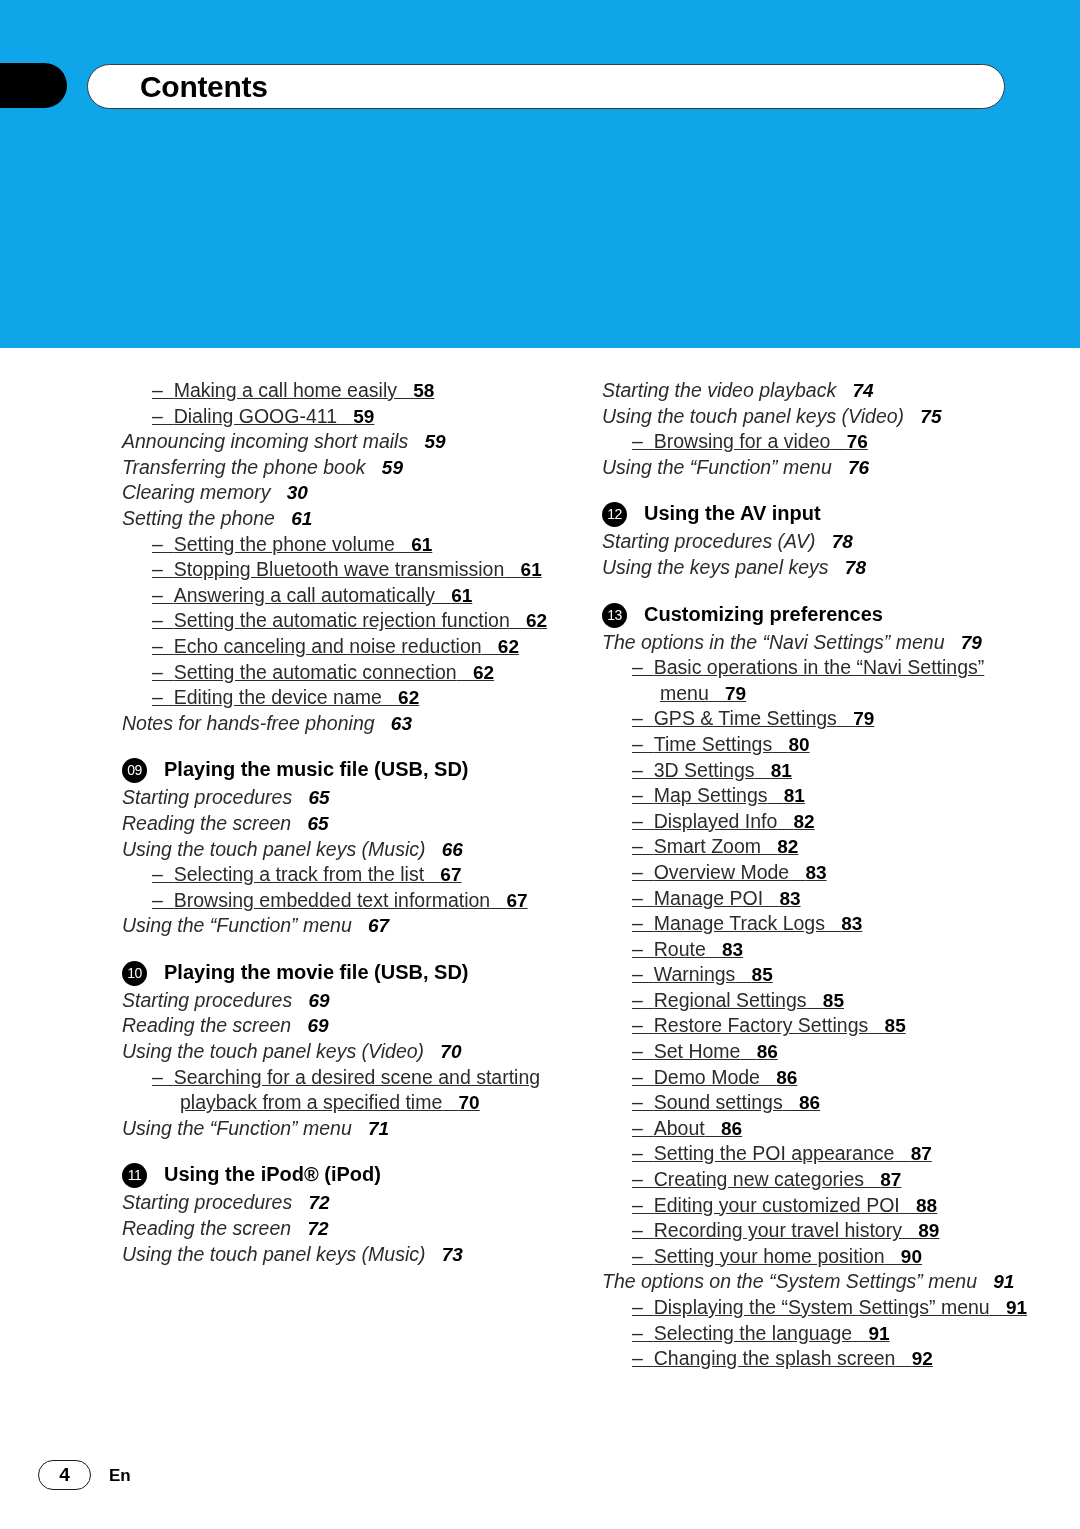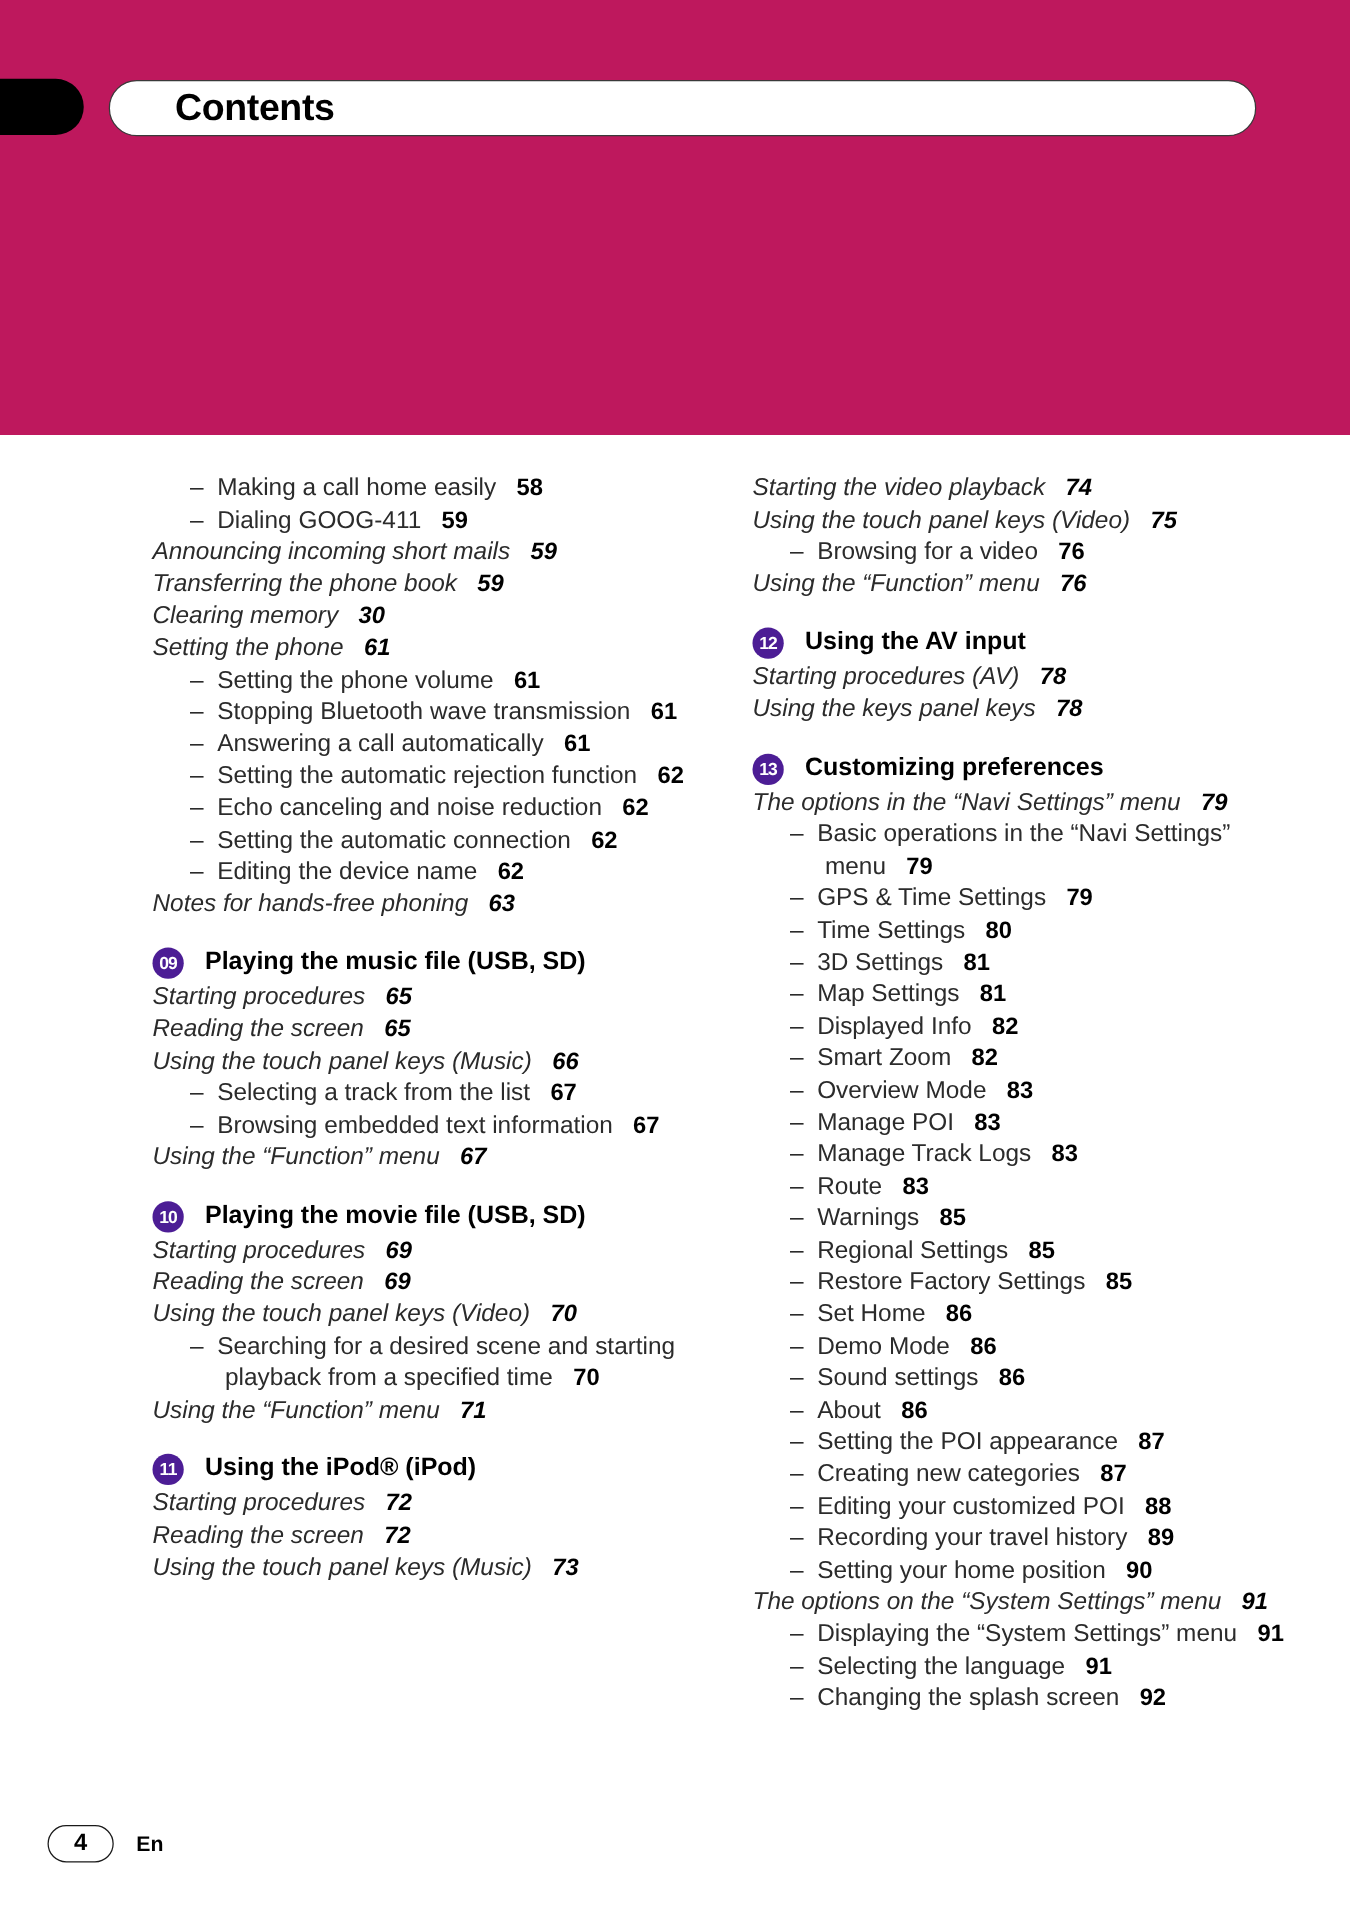--- a/index.html
+++ b/index.html
@@ -16,21 +16,21 @@
     overflow: hidden;
   }
 
   
   #header-band {
     position: absolute;
     left: 0;
     top: 0;
     width: 1080px;
     height: 348px;
-    background: #be185d;
+    background: #0ea5e9;
   }
   #header-tab-black {
     position: absolute;
     left: -30px;
     top: 63px;
     width: 97px;
     height: 45px;
     background: #000000;
     border-radius: 23px;
   }
@@ -81,20 +81,21 @@
   }
   
   .toc-entry.lvl1 {
     padding-left: 24px;
     text-indent: -24px;
     font-style: italic;
   }
   .toc-entry.lvl2 {
     padding-left: 58px;
     text-indent: -28px;
+    text-decoration: underline;
   }
   .toc-entry .dash {
     display: inline;
   }
   .toc-entry .label {
     display: inline;
   }
   .toc-entry .pg {
     display: inline;
     font-weight: bold;
@@ -111,24 +112,24 @@
     min-height: 28px;
     padding-left: 42px;
   }
   .section-head .badge {
     position: absolute;
     left: 0px;
     top: 2px;
     width: 25px;
     height: 25px;
     border-radius: 50%;
-    background: #4c1d95;
+    background: #000000;
     color: #ffffff;
     font-size: 14px;
-    font-weight: bold;
+    font-weight: normal;
     line-height: 25px;
     text-align: center;
     letter-spacing: -0.6px;
   }
   .section-head .head-title {
     font-size: 20px;
     font-weight: bold;
     color: #000000;
     line-height: 27px;
     display: inline-block;

